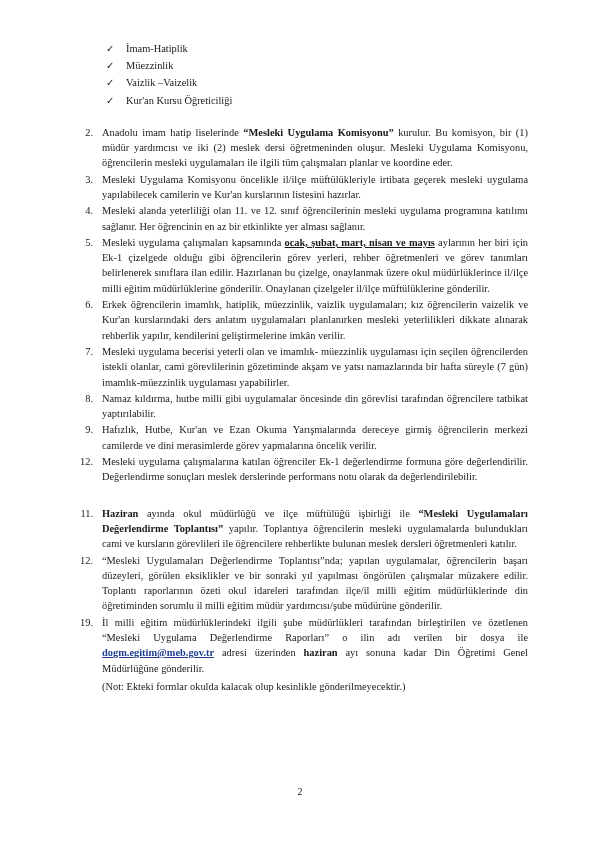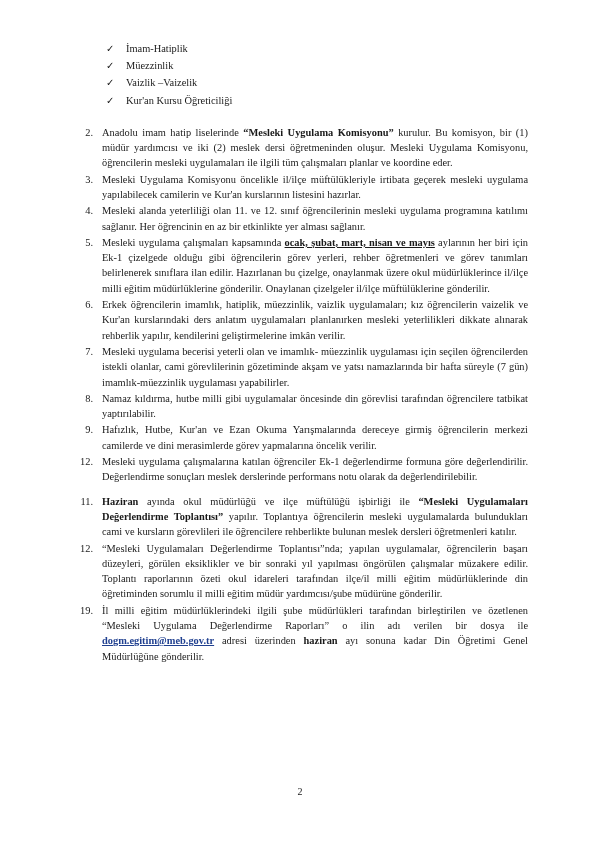--- a/index.html
+++ b/index.html
@@ -65,21 +65,21 @@
   }
   .num-item > .num {
     position: absolute;
     left: 0;
     top: 0;
     width: 21px;
     text-align: right;
     font-size: 10.4px;
     line-height: 15.3px;
   }
-  .num-item.gap-before { margin-top: 9px; }
+  .num-item.gap-before { margin-top: 21px; }
   .num-item .body { display: block; }
 
   b, .b { font-weight: bold; }
   .bu {
     font-weight: bold;
     text-decoration: underline;
   }
   .link {
     color: #1f3f8f;
     font-weight: bold;
@@ -159,17 +159,18 @@
         <li class="num-item">
           <span class="num">12.</span>
           <span class="body"><span>“Mesleki Uygulamaları Değerlendirme Toplantısı”nda; yapılan uygulamalar, öğrencilerin başarı düzeyleri, görülen eksiklikler ve bir sonraki yıl yapılması öngörülen çalışmalar müzakere edilir. Toplantı raporlarının özeti okul idareleri tarafından ilçe/il milli eğitim müdürlüklerinde din öğretiminden sorumlu il milli eğitim müdür yardımcısı/şube müdürüne gönderilir.</span></span>
         </li>
         <li class="num-item">
           <span class="num">19.</span>
           <span class="body"><span>İl milli eğitim müdürlüklerindeki ilgili şube müdürlükleri tarafından birleştirilen ve özetlenen </span><span>“Mesleki Uygulama Değerlendirme Raporları”</span><span> o ilin adı verilen bir dosya ile </span><a class="link" href="#">dogm.egitim@meb.gov.tr</a><span> adresi üzerinden </span><span class="b">haziran</span><span> ayı sonuna kadar Din Öğretimi Genel Müdürlüğüne gönderilir.</span></span>
         </li>
       </ol>
 
+    <div class="note">(Not: Ekteki formlar okulda kalacak olup kesinlikle gönderilmeyecektir.)</div>
 
   </div>
 
   <div class="page-number">2</div>
 </div>
 
 </body></html>

